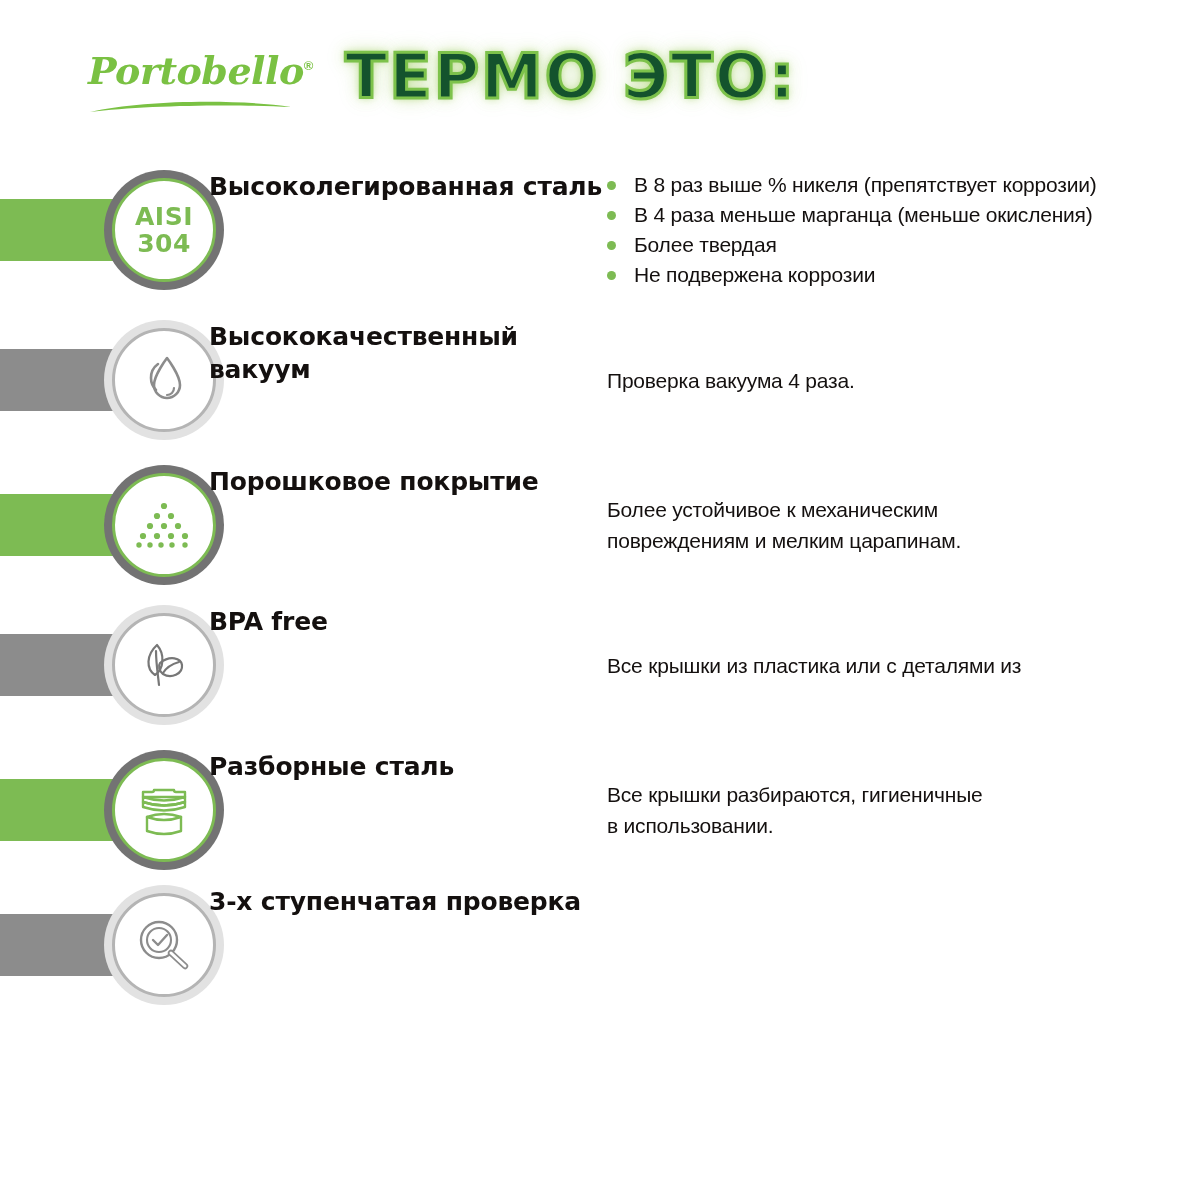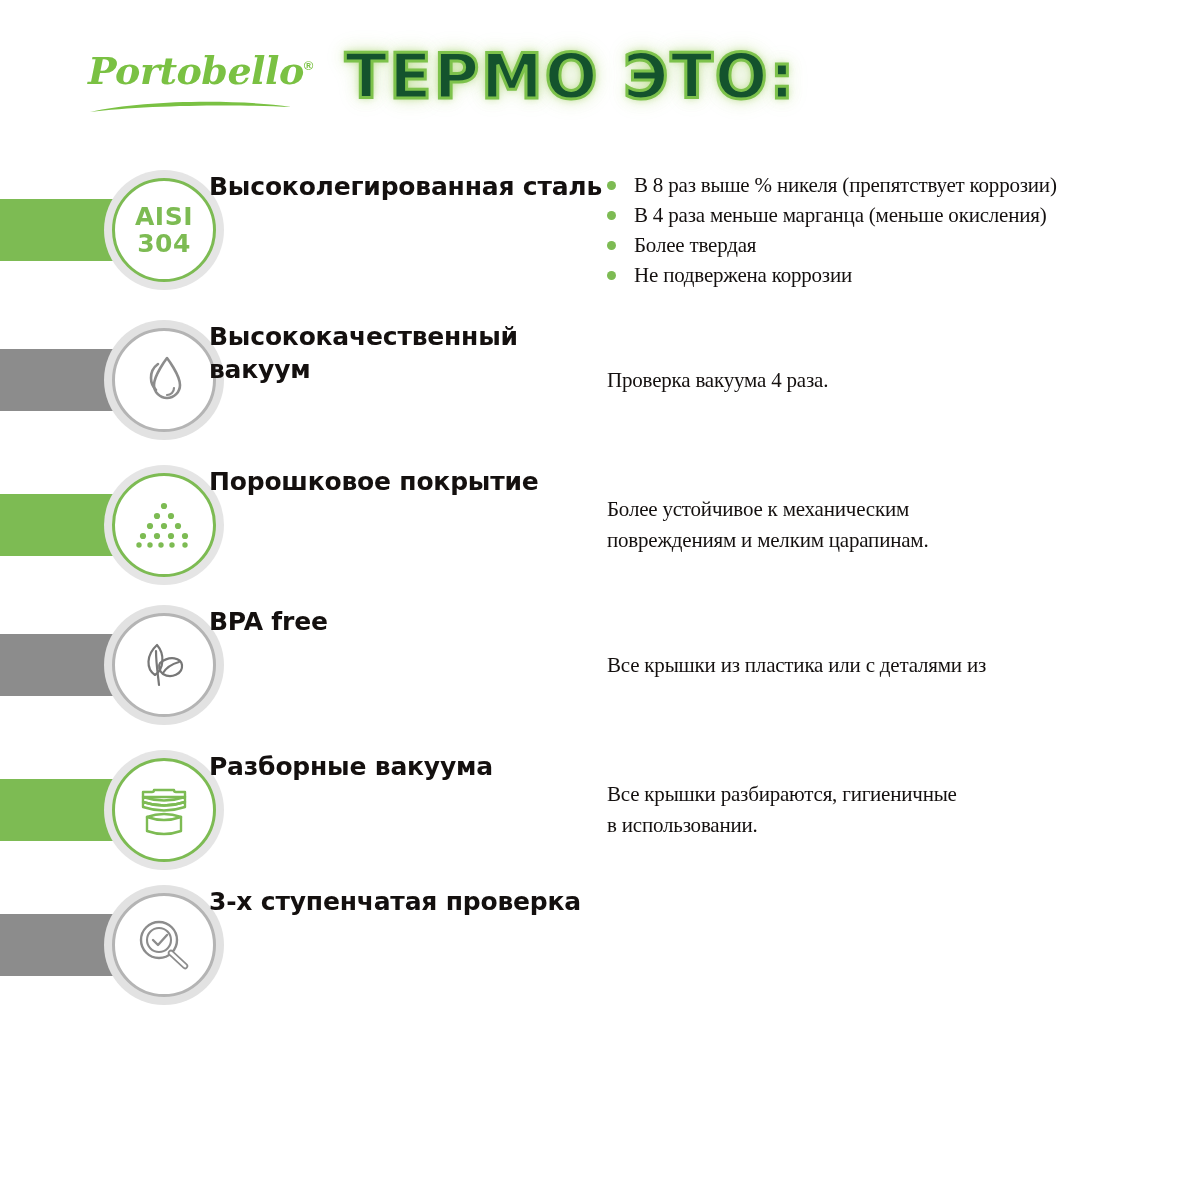--- a/index.html
+++ b/index.html
@@ -51,21 +51,21 @@
     border-radius:0 8px 8px 0;
   }
   .bar.green{background:#7DBB53;}
   .bar.grey{background:#8C8C8C;}
 
   .badge{
     position:absolute;left:104px;top:0;width:120px;height:120px;
     border-radius:50%;
     display:flex;align-items:center;justify-content:center;
   }
-  .badge.green{background:#e5e5e5;}
+  .badge.green{background:#737373;}
   .badge.grey{background:#E2E2E2;}
   .badge-inner{
     width:104px;height:104px;border-radius:50%;
     background:#ffffff;
     display:flex;align-items:center;justify-content:center;
     box-sizing:border-box;
   }
   .badge.green .badge-inner{border:3px solid #7DBB53;}
   .badge.grey  .badge-inner{border:3px solid #B4B4B4;}
 
@@ -79,21 +79,21 @@
          display:flex;flex-direction:column;}
   .title{
     font-family:"DejaVu Sans","Liberation Sans",sans-serif;
     font-weight:700;font-size:25px;line-height:33px;color:#14100F;
     letter-spacing:-0.2px;
   }
 
   .desc{
     position:absolute;left:607px;top:0;width:575px;height:120px;
     display:flex;flex-direction:column;justify-content:center;
-    font-family:Liberation Serif, serif;
+    font-family:Liberation Sans, sans-serif;
     font-weight:400;font-size:21px;line-height:31px;color:#14100F;
     letter-spacing:-0.2px;
   }
   .desc p{margin:0;}
 
   .bullets{list-style:none;margin:0;padding:0;}
   .bullets li{
     position:relative;padding-left:27px;
     font-size:21px;line-height:30px;color:#14100F;white-space:nowrap;
   }
@@ -224,21 +224,21 @@
             <path d="M10 13 h9 a2 2 0 0 0 2 -2 h20 a2 2 0 0 0 2 2 h9 v5 H10 Z"></path>
             <path d="M10 18 q21 7 42 0 v5 q-21 7 -42 0 Z"></path>
             <path d="M10 23 q21 7 42 0 v5 q-21 7 -42 0 Z"></path>
             <path d="M14 38 q17 6 34 0 v14 q-17 6 -34 0 Z"></path>
             <path d="M14 38 q17 -6 34 0"></path>
           </g>
         </svg>
       </div>
     </div>
     <div class="texts">
-      <div class="title">Разборные вакуума</div>
+      <div class="title">Разборные сталь</div>
     </div>
     <div class="desc">
       <p>Все крышки разбираются, гигиеничные</p>
       <p>в использовании.</p>
     </div>
   </div>
 
   <div class="row" style="top:885px">
     <div class="bar grey"></div>
     <div class="badge grey">

